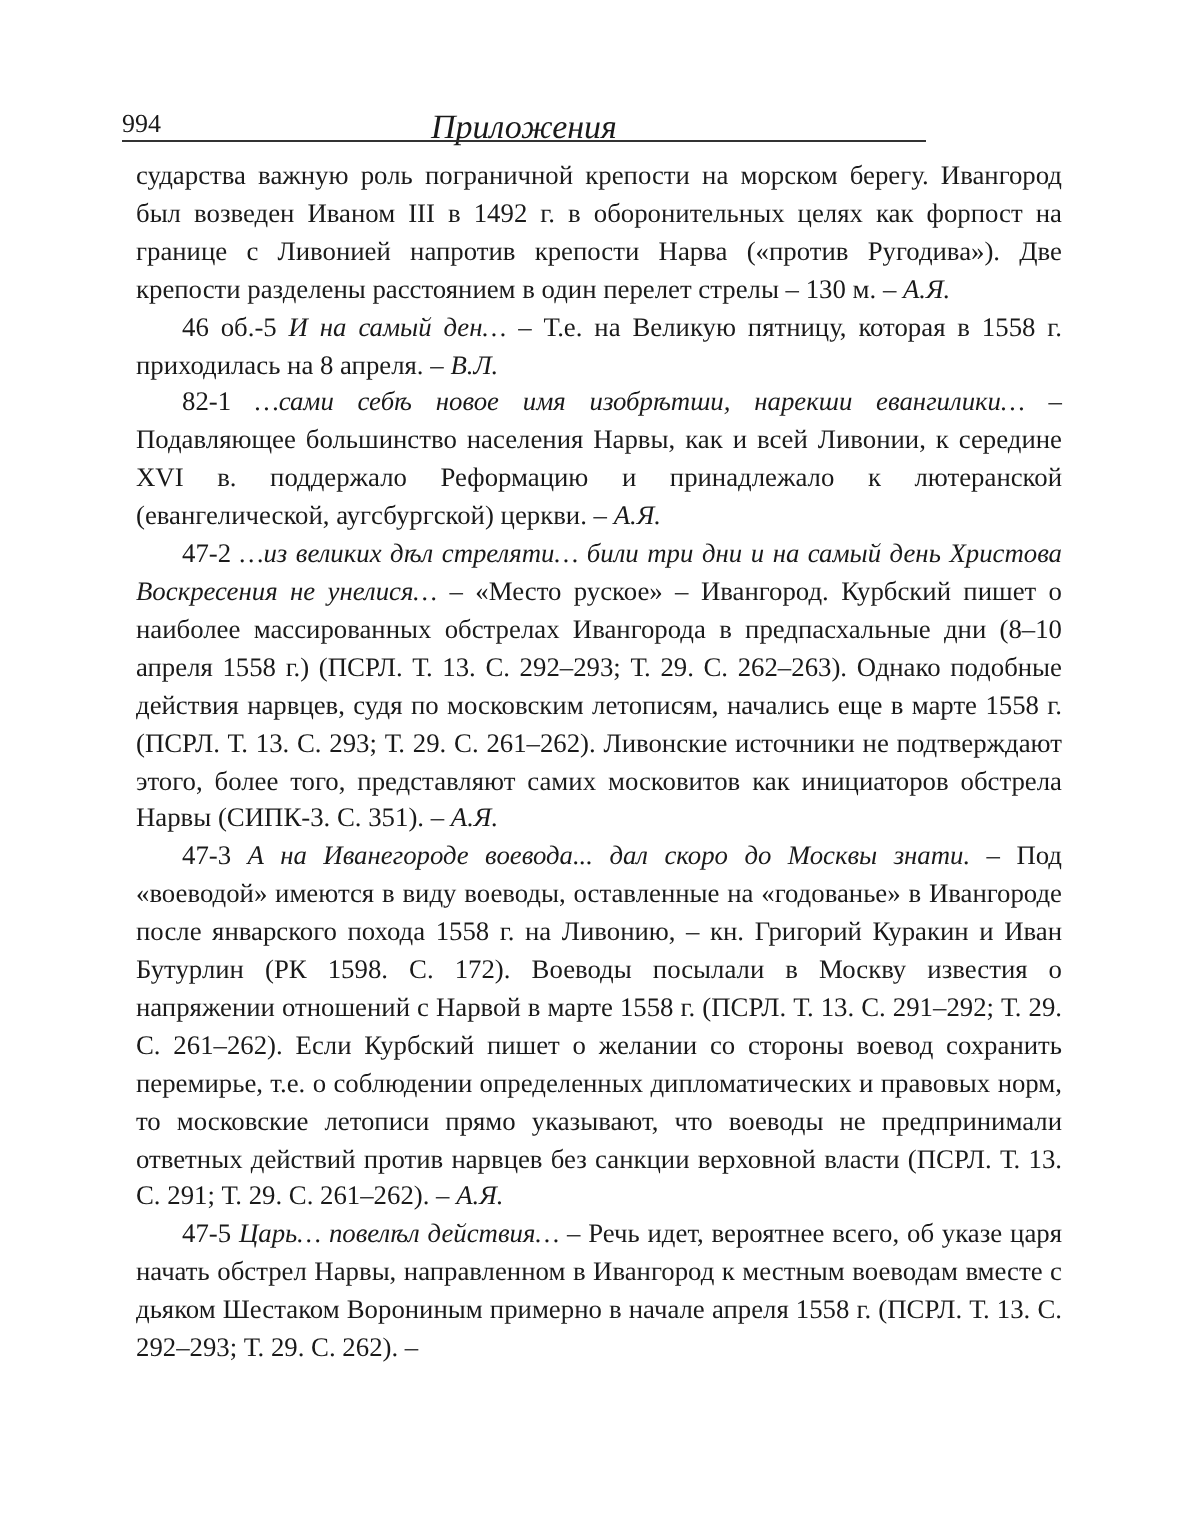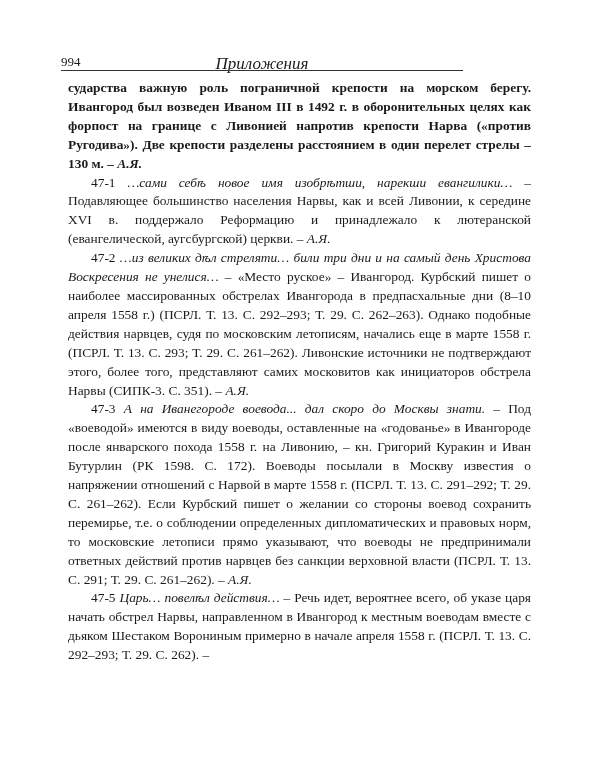--- a/index.html
+++ b/index.html
@@ -10,37 +10,38 @@
   .running-title { position:absolute; left:0; right:0; top:2px; text-align:center;
                    font-size:17px; font-style:italic; }
   .rule { position:absolute; left:61px; top:70px; width:402px; height:0;
           border-top:1px solid #333; }
   .body { position:absolute; left:68px; top:79px; width:463px;
           font-size:13.4px; line-height:18.9px; text-align:justify; }
   .body p { margin:0; text-indent:0; }
   .body p.note { text-indent:23px; }
   .body .it { font-style:italic; }
   .folio { text-align:center; text-indent:0 !important; margin:16px 0 10px 0 !important; }
-  .cont { text-indent:0;font-weight:bold; }
+  .cont { text-indent:0; }
 </style>
 </head>
 <body>
 
 <div class="header">
   <span class="page-num">994</span>
   <span class="running-title">Приложения</span>
 </div>
 <div class="rule"></div>
 
 <div class="body">
   <p class="cont"><span>сударства важную роль пограничной крепости на морском берегу. Ивангород был возведен Иваном III в 1492 г. в оборонительных целях как форпост на границе с Ливонией напротив крепости Нарва («против Ругодива»). Две крепости разделены расстоянием в один перелет стрелы – 130 м. – </span><span class="it">А.Я.</span></p>
 
+  <p class="note"><span>46 об.-5</span> <span class="it">И на самый ден…</span><span> – Т.е. на Великую пятницу, которая в 1558 г. приходилась на 8 апреля. – </span><span class="it">В.Л.</span></p>
 
 
-  <p class="note"><span>47-1</span> <span class="it">…сами себѣ новое имя изобрѣтши, нарекши евангилики…</span><span> – Подавляющее большинство населения Нарвы, как и всей Ливонии, к середине XVI в. поддержало Реформацию и принадлежало к лютеранской (евангелической, аугсбургской) церкви. – </span><span class="it">А.Я.</span></p>
+  <p class="note"><span>82-1</span> <span class="it">…сами себѣ новое имя изобрѣтши, нарекши евангилики…</span><span> – Подавляющее большинство населения Нарвы, как и всей Ливонии, к середине XVI в. поддержало Реформацию и принадлежало к лютеранской (евангелической, аугсбургской) церкви. – </span><span class="it">А.Я.</span></p>
 
   <p class="note"><span>47-2</span> <span class="it">…из великих дѣл стреляти… били три дни и на самый день Христова Воскресения не унелися…</span><span> – «Место руское» – Ивангород. Курбский пишет о наиболее массированных обстрелах Ивангорода в предпасхальные дни (8–10 апреля 1558 г.) (ПСРЛ. Т. 13. С. 292–293; Т. 29. С. 262–263). Однако подобные действия нарвцев, судя по московским летописям, начались еще в марте 1558 г. (ПСРЛ. Т. 13. С. 293; Т. 29. С. 261–262). Ливонские источники не подтверждают этого, более того, представляют самих московитов как инициаторов обстрела Нарвы (СИПК-3. С. 351). – </span><span class="it">А.Я.</span></p>
 
   <p class="note"><span>47-3</span> <span class="it">А на Иванегороде воевода... дал скоро до Москвы знати.</span><span> – Под «воеводой» имеются в виду воеводы, оставленные на «годованье» в Ивангороде после январского похода 1558 г. на Ливонию, – кн. Григорий Куракин и Иван Бутурлин (РК 1598. С. 172). Воеводы посылали в Москву известия о напряжении отношений с Нарвой в марте 1558 г. (ПСРЛ. Т. 13. С. 291–292; Т. 29. С. 261–262). Если Курбский пишет о желании со стороны воевод сохранить перемирье, т.е. о соблюдении определенных дипломатических и правовых норм, то московские летописи прямо указывают, что воеводы не предпринимали ответных действий против нарвцев без санкции верховной власти (ПСРЛ. Т. 13. С. 291; Т. 29. С. 261–262). – </span><span class="it">А.Я.</span></p>
 
 
   <p class="note"><span>47-5</span> <span class="it">Царь… повелѣл действия…</span><span> – Речь идет, вероятнее всего, об указе царя начать обстрел Нарвы, направленном в Ивангород к местным воеводам вместе с дьяком Шестаком Ворониным примерно в начале апреля 1558 г. (ПСРЛ. Т. 13. С. 292–293; Т. 29. С. 262). – </span></p>
 
 </div>
 

